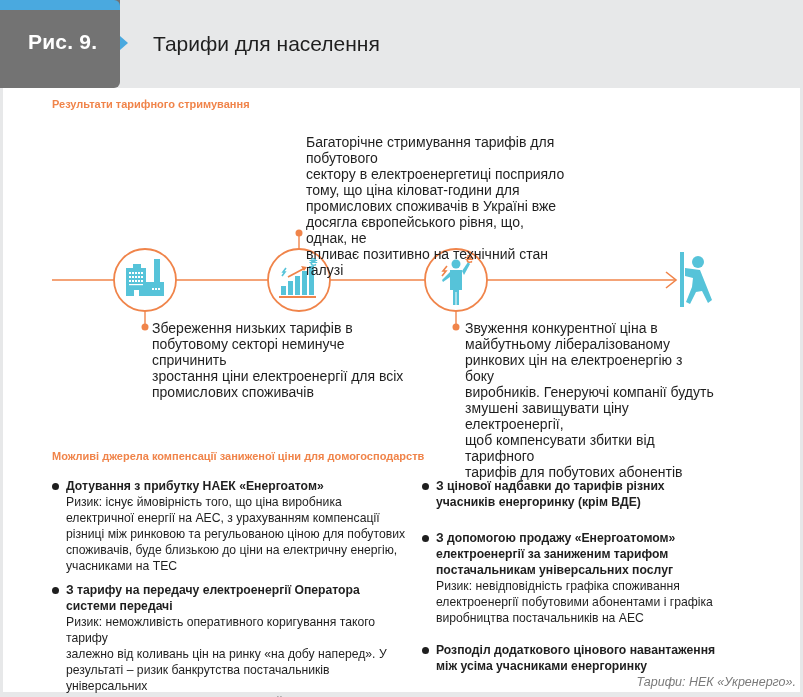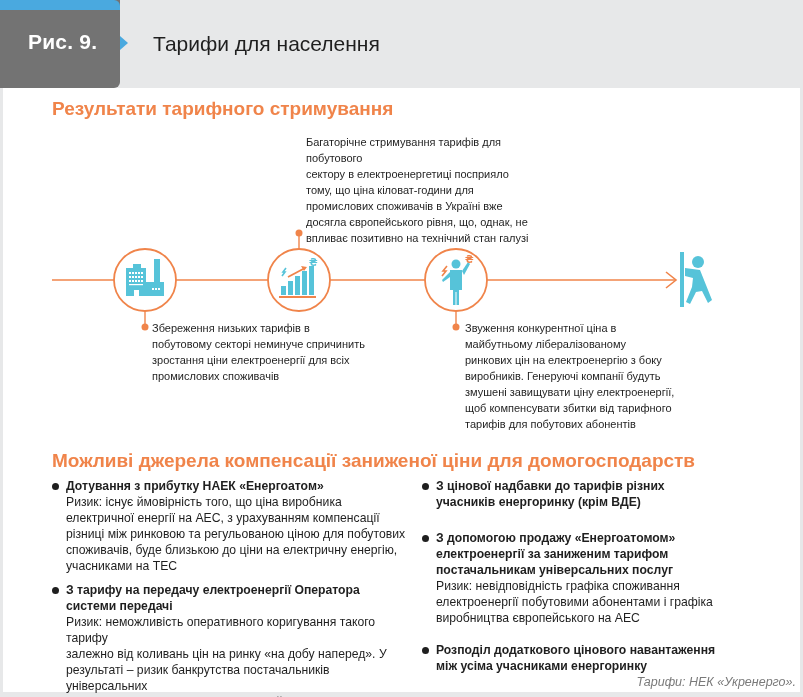--- a/index.html
+++ b/index.html
@@ -5,24 +5,24 @@
     * { box-sizing: border-box; margin: 0; padding: 0; }
     html, body { width: 803px; height: 697px; overflow: hidden; background: #e7e8e9; }
     body { position: relative; font-family: "Liberation Sans", sans-serif; color: #1f1f1f; }
     .page { position: absolute; left: 3px; top: 88px; width: 797px; height: 604px; background: #ffffff; }
     .header-bar { position: absolute; left: 0; top: 0; width: 803px; height: 88px; background: #e7e8e9; }
     .fig-tab { position: absolute; left: 0; top: 0; width: 120px; height: 88px; background: #737373; border-radius: 0 0 6px 0; }
     .fig-tab::before { content: ""; position: absolute; left: 0; top: 0; width: 120px; height: 10px; background: #4aa9df; border-radius: 0 6px 0 0; }
     .fig-arrow { position: absolute; left: 120px; top: 36px; width: 0; height: 0; border-top: 7px solid transparent; border-bottom: 7px solid transparent; border-left: 8px solid #4aa9df; }
     .fig-label { position: absolute; left: 28px; top: 30px; font-size: 21px; font-weight: bold; color: #ffffff; letter-spacing: 0.2px; }
     .fig-title { position: absolute; left: 153px; top: 32px; font-size: 21px; color: #1f1f1f; }
-    .section-title { position: absolute; font-size: 19px; font-weight: bold; color: #f0844a; }
+    .section-title { position: absolute; font-size: 11px; font-weight: bold; color: #f0844a; }
     .timeline { position: absolute; left: 0; top: 0; width: 803px; height: 697px; pointer-events: none; }
     .timeline * { pointer-events: auto; }
-    .txt { position: absolute; font-size: 11px; line-height: 16px; color: #1f1f1f; }
+    .txt { position: absolute; font-size: 14px; line-height: 16px; color: #1f1f1f; }
     .src { position: absolute; right: 7px; top: 675px; font-size: 12.5px; font-style: italic; color: #7a7a7a; }
     .bullet-list { position: absolute; font-size: 12.2px; line-height: 16px; }
     .bl-item { position: relative; padding-left: 14px; margin-bottom: 0; }
     .bl-item::before { content: ""; position: absolute; left: 0; top: 5px; width: 7px; height: 7px; border-radius: 50%; background: #1f1f1f; }
     .bl-head { font-weight: bold; display: block; }
     .bl-body { display: block; }
   </style>
 </head>
 <body>
 
@@ -164,20 +164,20 @@
 </div>
 
 <div class="bullet-list" style="left:422px; top:478px; width:300px;">
   <div class="bl-item">
     <span class="bl-head">З цінової надбавки до тарифів різних учасників енергоринку (крім ВДЕ)</span>
   </div>
   <div class="bl-item" style="margin-top:20px;">
     <span class="bl-head">З допомогою продажу «Енергоатомом» електроенергії за заниженим тарифом постачальникам універсальних послуг</span>
     <span class="bl-body">Ризик: невідповідність графіка споживання</span>
     <span class="bl-body">електроенергії побутовими абонентами і графіка</span>
-    <span class="bl-body">виробництва європейського на АЕС</span>
+    <span class="bl-body">виробництва постачальників на АЕС</span>
   </div>
   <div class="bl-item" style="margin-top:16px;">
     <span class="bl-head">Розподіл додаткового цінового навантаження між усіма учасниками енергоринку</span>
   </div>
 </div>
 
 <div class="src">Тарифи: НЕК «Укренерго».</div>
 
 </body></html>

